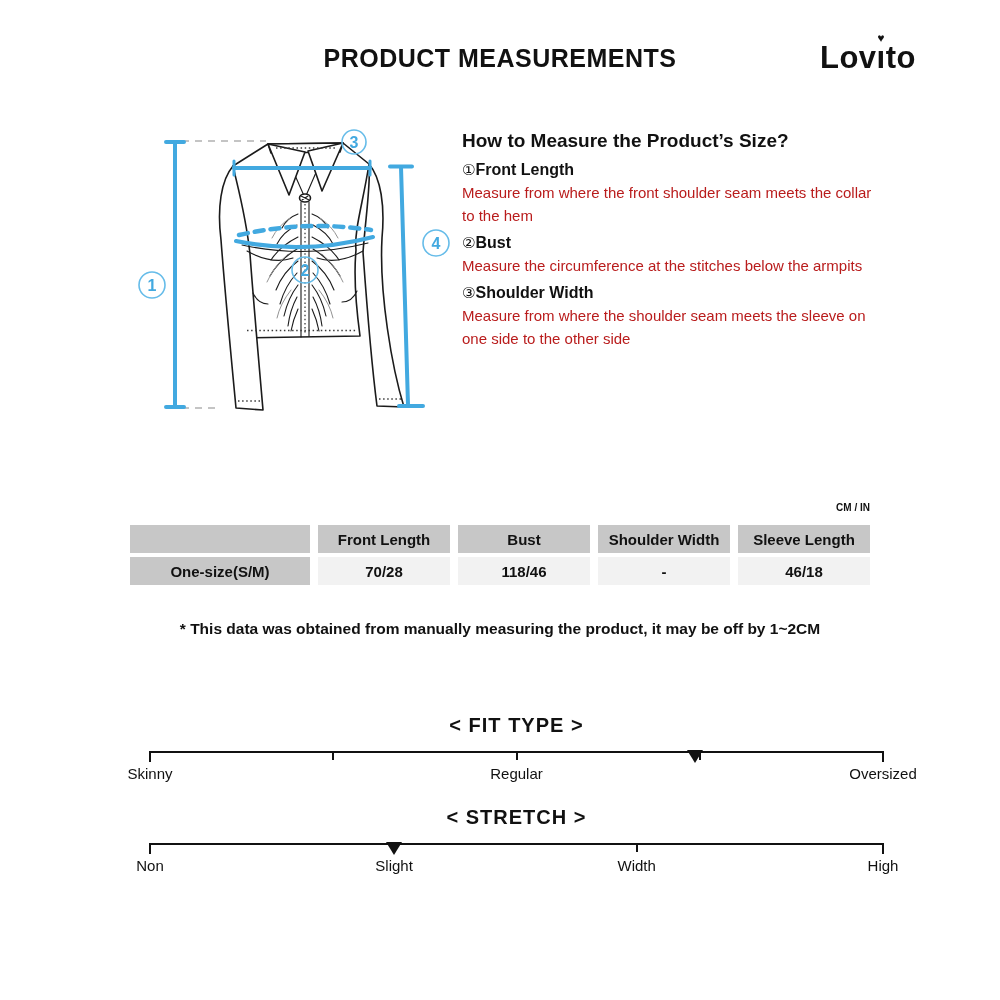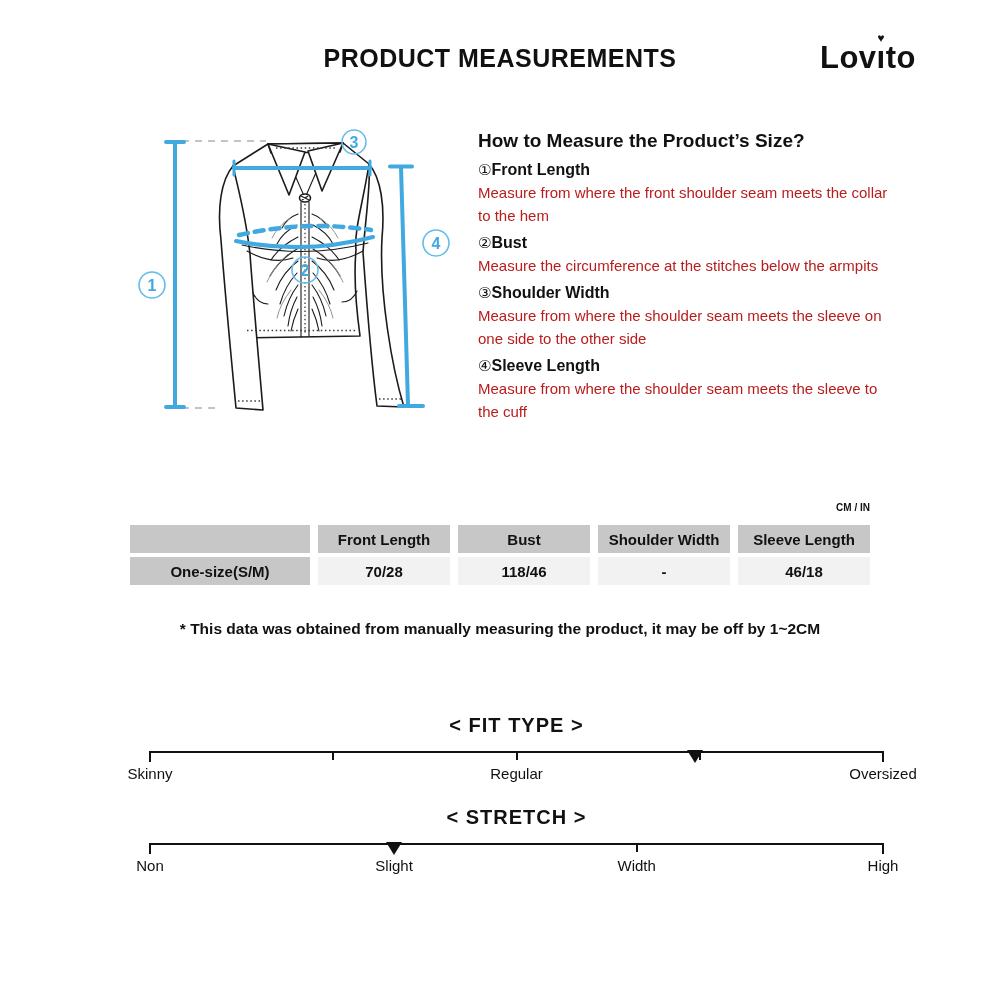--- a/index.html
+++ b/index.html
@@ -10,21 +10,21 @@
   .title{position:absolute;top:44px;left:0;width:1000px;text-align:center;
          font-size:25px;font-weight:bold;letter-spacing:.5px;}
   .brand{position:absolute;top:40px;right:84px;font-size:31px;font-weight:bold;letter-spacing:.5px;}
   .brand-i{position:relative;display:inline-block;}
   .brand-heart{position:absolute;top:-8px;left:50%;transform:translateX(-50%);font-size:12px;line-height:1;}
 
   
   .diagram{position:absolute;left:120px;top:118px;width:345px;height:320px;}
 
   
-  .guide{position:absolute;left:478px;top:130px;width:415px;}
+  .guide{position:absolute;left:462px;top:130px;width:415px;}
   .guide-heading{font-size:19px;font-weight:bold;margin:0 0 9px 0;}
   .g-label{font-size:16px;font-weight:bold;margin-top:7px;}
   .g-num{font-family:"DejaVu Sans",sans-serif;font-weight:normal;font-size:15px;}
   .g-desc{font-size:15px;color:#b91c1c;line-height:23px;margin-top:2px;}
 
   
   .unit{position:absolute;top:502px;right:130px;font-size:10px;font-weight:bold;}
   .mtable{position:absolute;left:130px;top:525px;width:740px;display:flex;flex-direction:column;gap:4px;
           font-size:15px;font-weight:bold;text-align:center;}
   .trow{display:flex;gap:8px;height:28px;}
@@ -185,24 +185,20 @@
       <div class="g-desc">Measure from where the front shoulder seam meets the collar to the hem</div>
     </div>
     <div>
       <div class="g-label"><span class="g-num">②</span><span>Bust</span></div>
       <div class="g-desc">Measure the circumference at the stitches below the armpits</div>
     </div>
     <div>
       <div class="g-label"><span class="g-num">③</span><span>Shoulder Width</span></div>
       <div class="g-desc">Measure from where the shoulder seam meets the sleeve on one side to the other side</div>
     </div>
-    <div>
-      <div class="g-label"><span class="g-num">④</span><span>Sleeve Length</span></div>
-      <div class="g-desc">Measure from where the shoulder seam meets the sleeve to the cuff</div>
-    </div>
   </div>
 
   <div class="unit">CM / IN</div>
 
   <div class="mtable">
     <div class="trow">
       <div class="tcell head size"></div>
       <div class="tcell head">Front Length</div>
       <div class="tcell head">Bust</div>
       <div class="tcell head">Shoulder Width</div>

